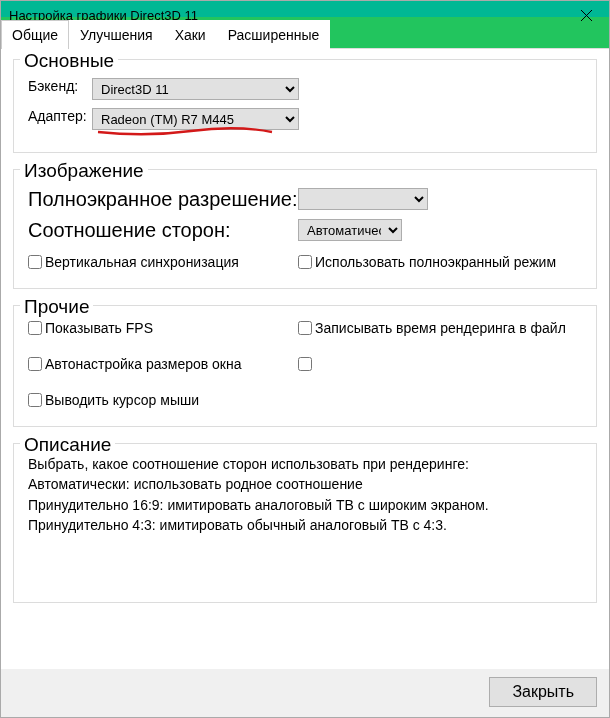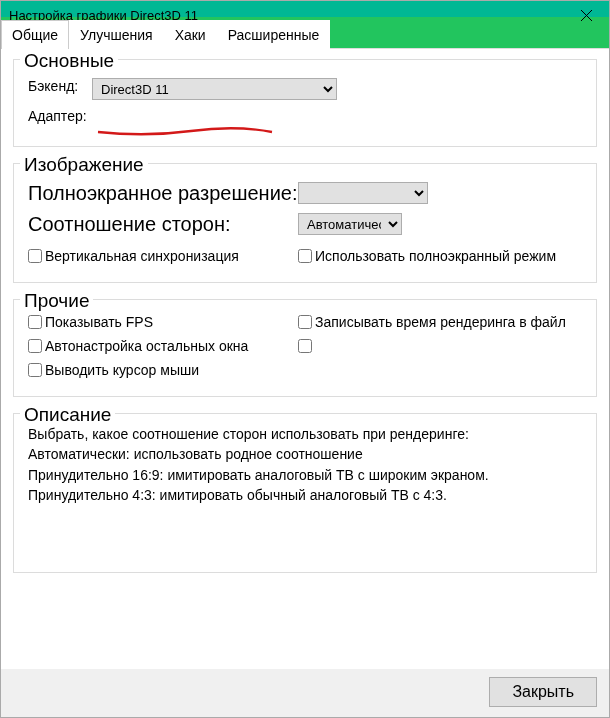--- a/index.html
+++ b/index.html
@@ -13,24 +13,24 @@
 .tabs{display:flex;background:#22c55e;padding-top:2px;border-bottom:1px solid #ddd}
 .tab{padding:6px 10px;border:1px solid transparent;border-bottom:none;cursor:pointer;position:relative;top:1px;background:#fff}
 .tab.active{border-color:#ccc;background:#fff;z-index:2}
 .content{flex:1;background:#fff;padding:10px 12px 10px 12px;position:relative}
 .groupbox{border:1px solid #dcdcdc;border-radius:0;padding:10px 14px 14px 14px;margin-bottom:16px;position:relative}
 .groupbox .legend{position:absolute;top:-10px;left:6px;background:#fff;padding:0 4px;font-size:19px;color:#000}
 .formrow{display:flex;align-items:flex-start;margin:8px 0}
 .formrow .lbl{width:64px;font-size:14px}
 .wide-lbl{width:270px;font-size:20px}
 select{border:1px solid #adadad;background:#e1e1e1;height:22px;font-size:13px;padding:0 4px;cursor:pointer}
-select.combo1{width:245px}
+select.combo1{width:207px}
 select.combo2{width:130px}
 select.combo3{width:104px}
-.checkrow{display:flex;flex-wrap:wrap;gap:0 6px}
+.checkrow{display:flex;flex-wrap:wrap;gap:12px 6px}
 .chk{display:flex;align-items:center;margin:4px 8px 4px 0;min-width:256px}
 .chk input{width:14px;height:14px;margin-right:3px;cursor:pointer}
 .desc-text{line-height:1.45;font-size:14px}
 .button-area{padding:8px 12px 10px 0;display:flex;justify-content:flex-end;background:#f0f0f0}
 .btn{background:#e1e1e1;border:1px solid #adadad;padding:5px 22px;cursor:pointer;font-size:16px}
 .grp-basic{min-height:88px}
 .grp-image{}
 .grp-misc{}
 .grp-desc{min-height:160px}
 </style>
@@ -64,20 +64,23 @@
     <div class="groupbox grp-basic">
       <span class="legend">Основные</span>
       <div class="formrow">
         <span class="lbl">Бэкенд:</span>
         <select class="combo1">
           <option>Direct3D 11</option>
         </select>
       </div>
       <div class="formrow" style="position:relative">
         <span class="lbl">Адаптер:</span>
+        <select class="combo1">
+          <option>Radeon (TM) R7 M445</option>
+        </select>
         <svg class="underline-red" style="left:68px;top:18px" width="180" height="14">
             <path d="M2 6 Q 50 11 95 5 Q 140 -1 176 6" stroke="#d31919" stroke-width="2.3" fill="none"></path>
           </svg>
       </div>
     </div>
 
     <div class="groupbox grp-image">
       <span class="legend">Изображение</span>
       <div class="formrow">
         <span class="wide-lbl">Полноэкранное разрешение:</span>
@@ -109,21 +112,21 @@
         <label class="chk">
           <input type="checkbox" style="">
           <span>Показывать FPS</span>
         </label>
         <label class="chk">
           <input type="checkbox" style="">
           <span>Записывать время рендеринга в файл</span>
         </label>
         <label class="chk">
           <input type="checkbox" style="">
-          <span>Автонастройка остальных окна</span>
+          <span>Автонастройка размеров окна</span>
         </label>
         <label class="chk">
           <input type="checkbox" style="">
         </label>
         <label class="chk">
           <input type="checkbox" style="">
           <span>Выводить курсор мыши</span>
         </label>
       </div>
     </div>

